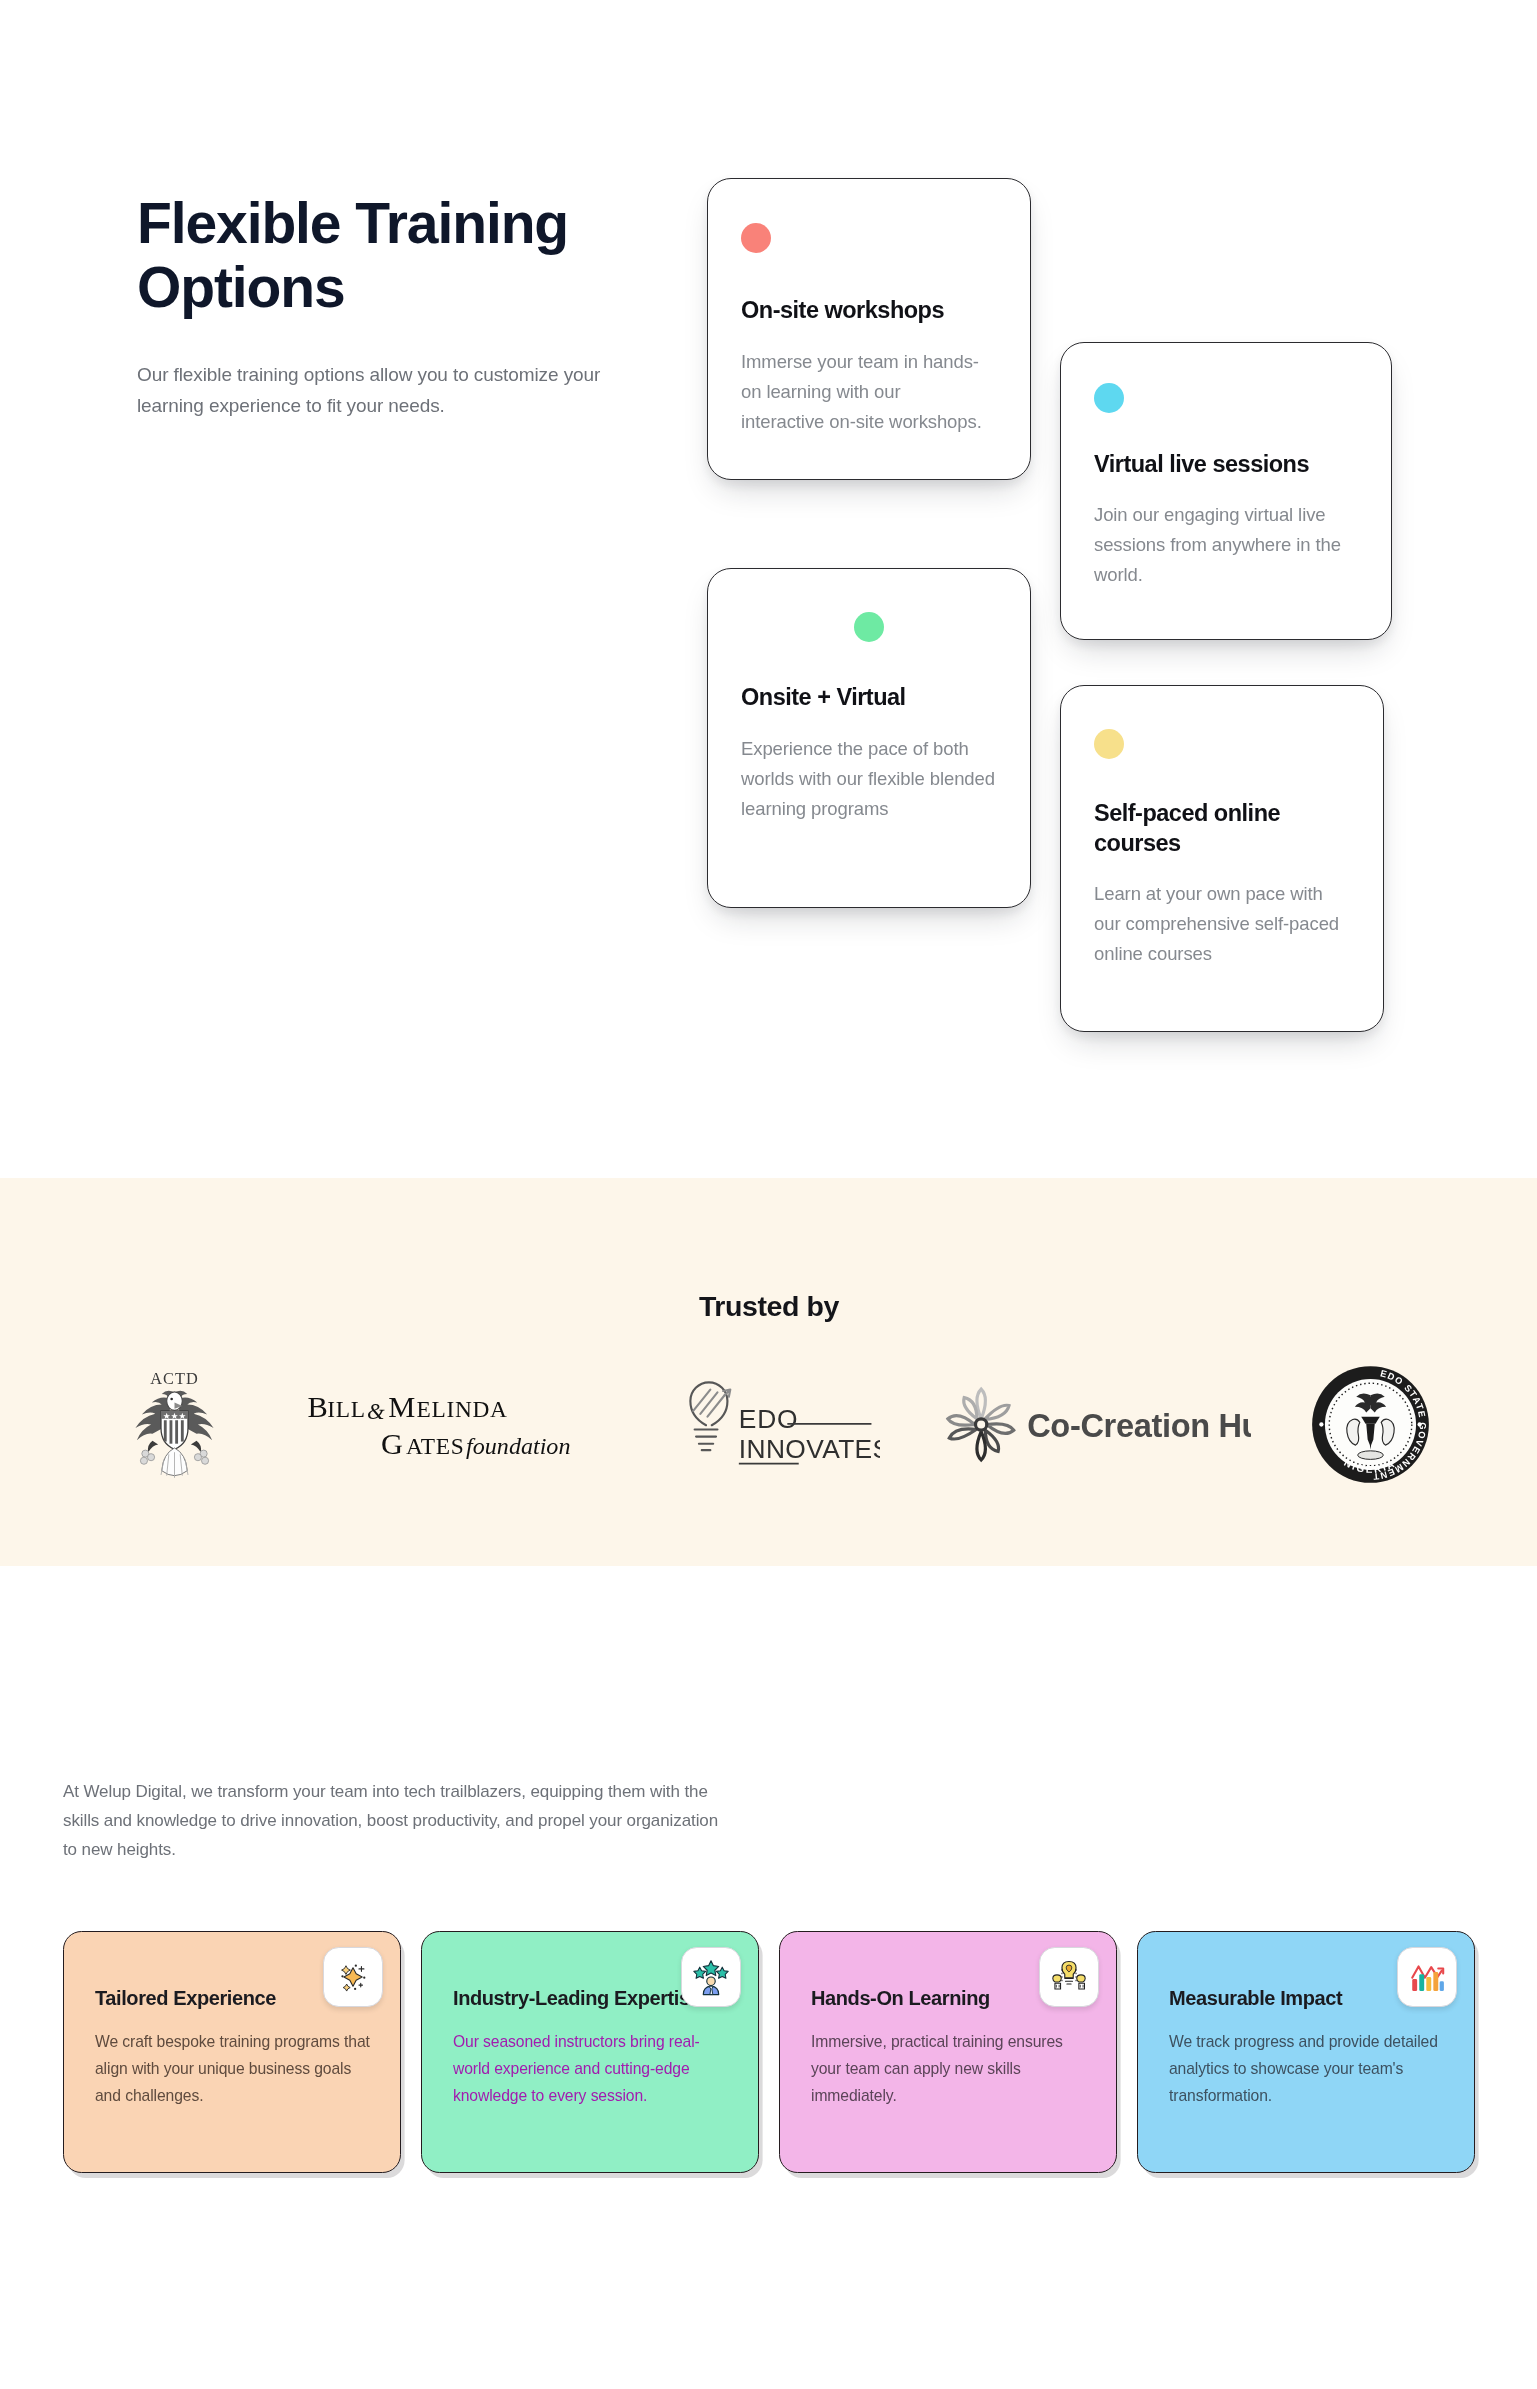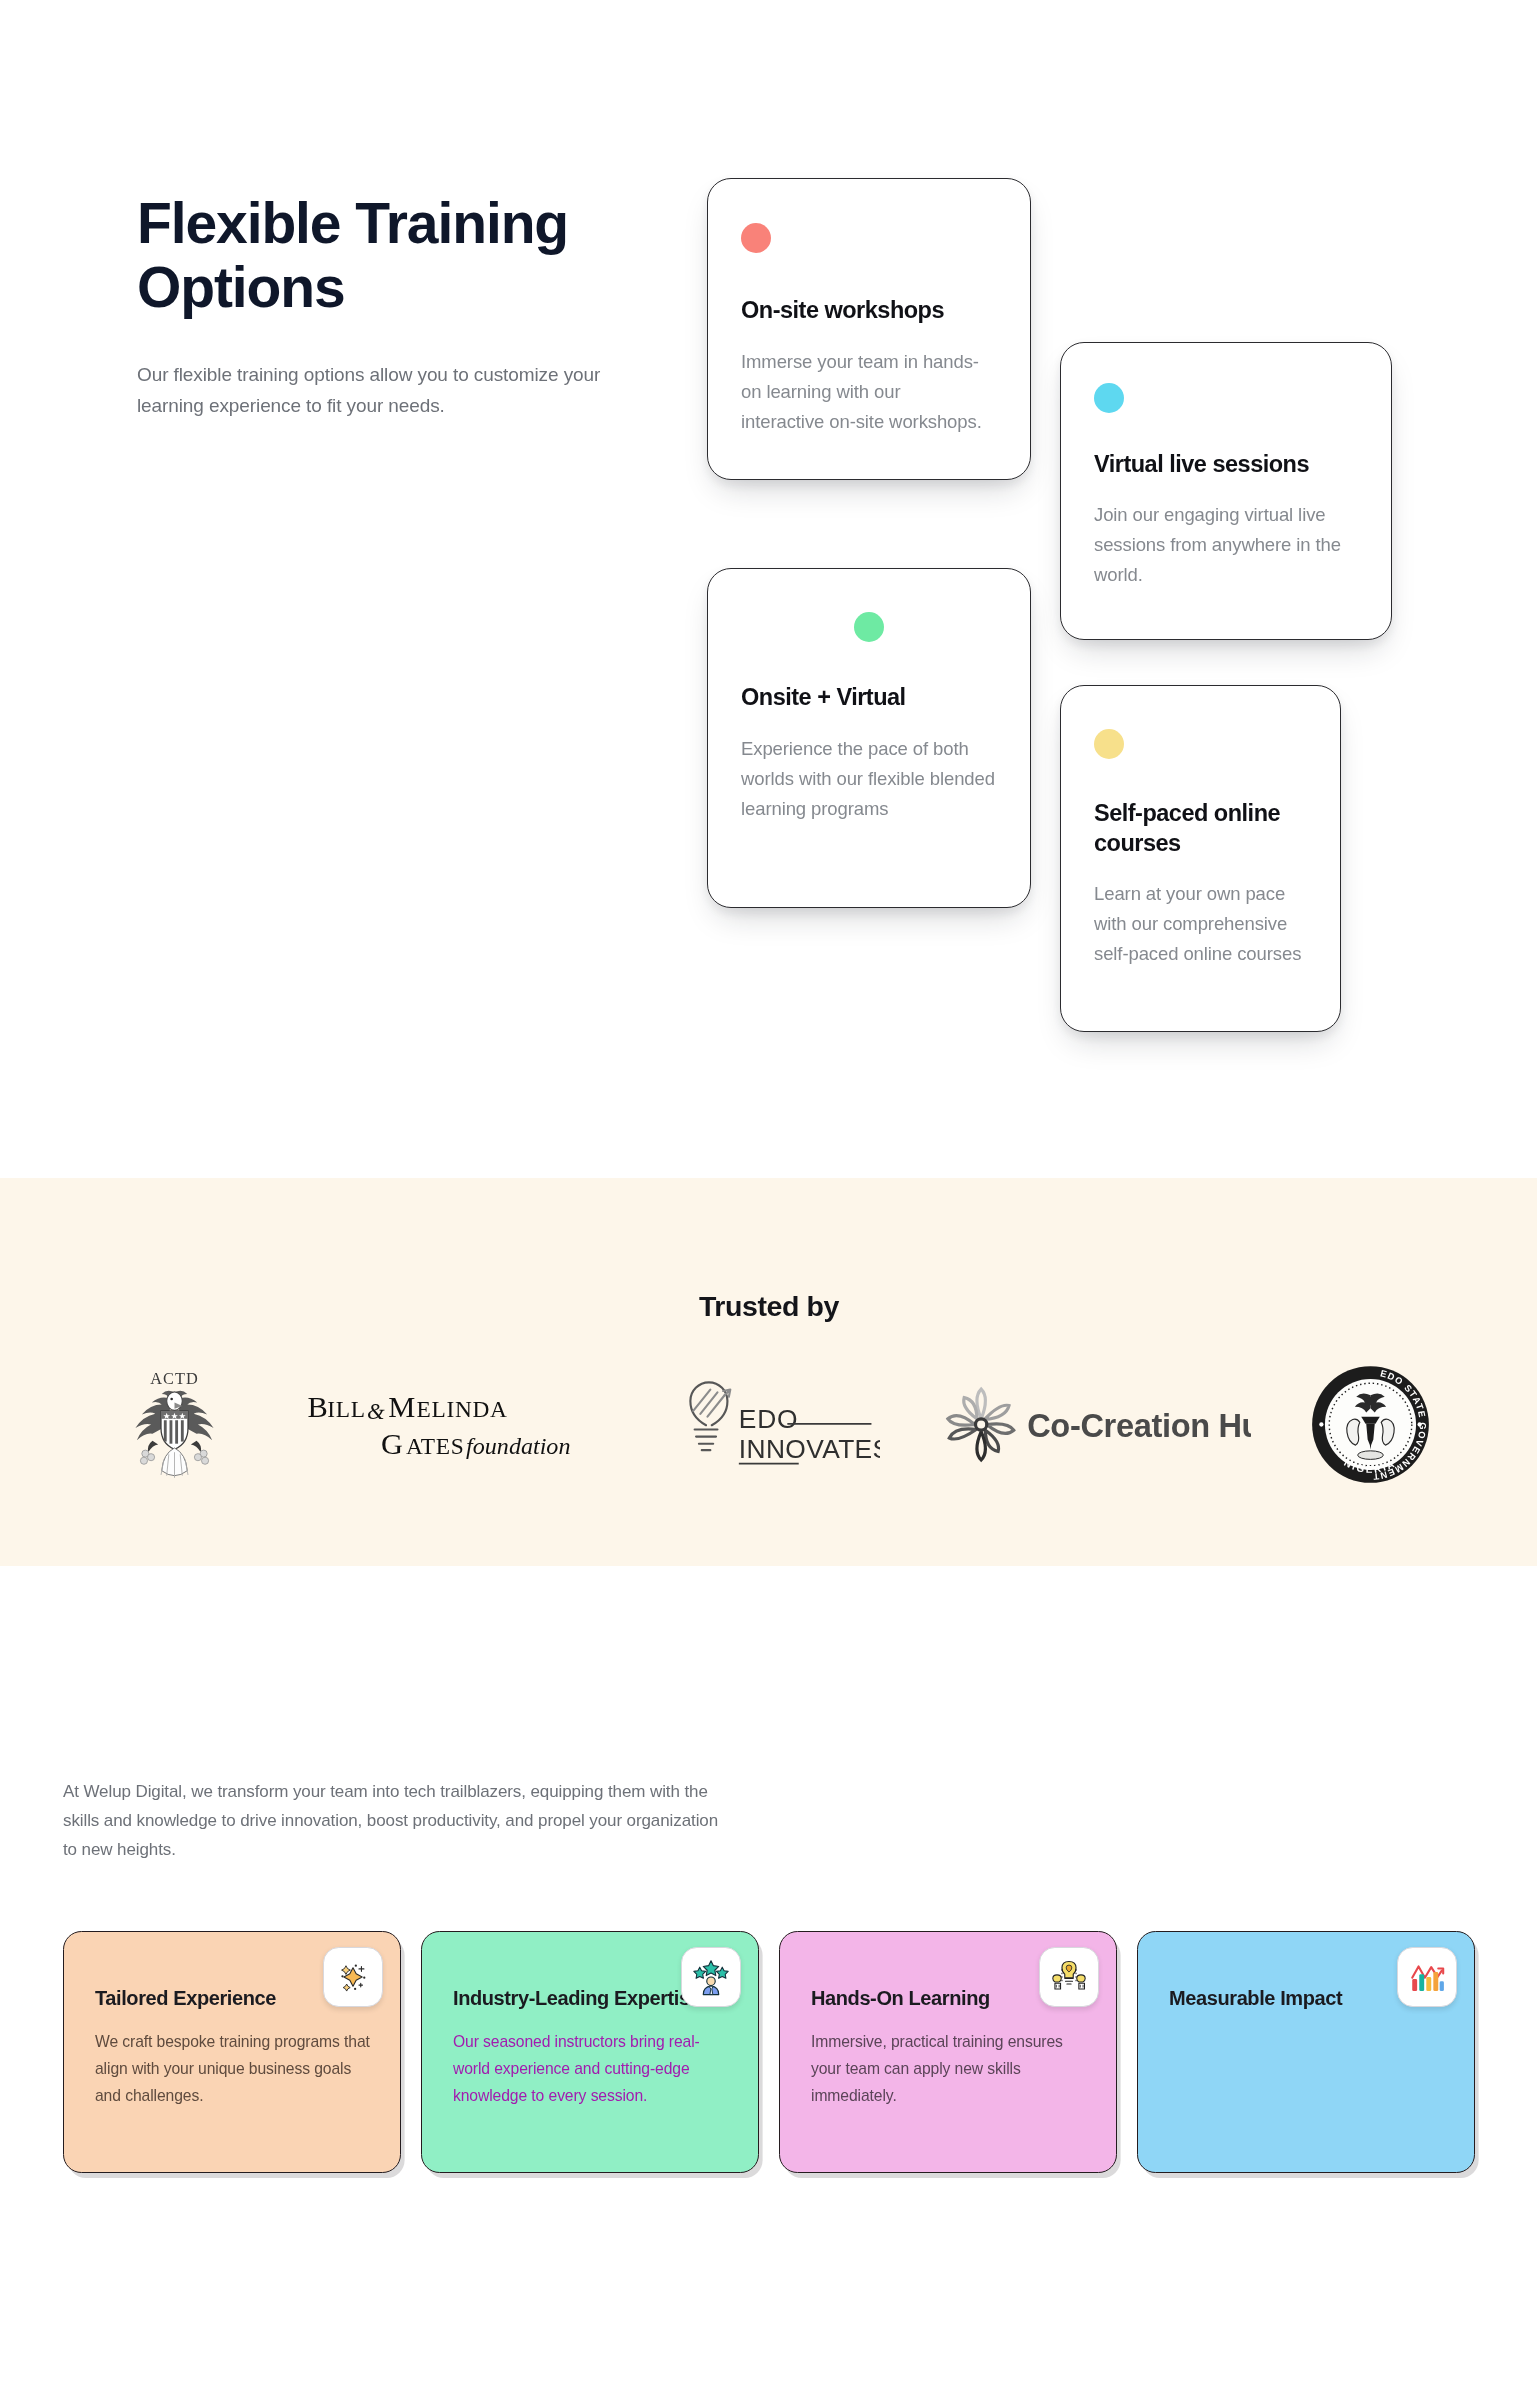--- a/index.html
+++ b/index.html
@@ -47,21 +47,21 @@
   
   .card-virtual { left:1060px; top:342px; width:332px; height:298px; padding:40px 33px 0 33px; }
   .card-virtual h3 { margin-top:37px; }
   .card-virtual p  { margin-top:20px; }
   
   .card-blended { left:707px; top:568px; width:324px; height:340px; padding:43px 33px 0 33px; }
   .card-blended .dot { margin:0 auto; }
   .card-blended h3 { margin-top:41px; }
   .card-blended p  { margin-top:21.4px; }
   
-  .card-selfpaced { left:1060px; top:685px; width:281px; height:347px; padding:43px 33px 0 33px; }
+  .card-selfpaced { left:1060px; top:685px; width:324px; height:347px; padding:43px 33px 0 33px; }
   .card-selfpaced h3 { margin-top:40px; }
   .card-selfpaced p  { margin-top:20px; }
 
   
   .sec-trusted { background:#fdf6ea; height:388px; position:relative; }
   .trusted-title {
     text-align:center; padding-top:112px;
     font-size:28.5px; font-weight:700; color:#14151a; letter-spacing:-0.4px;
   }
   .logo-row {
@@ -372,18 +372,19 @@
             <g stroke="none">
               <rect x="6" y="30" width="7" height="17" rx="2" fill="#e8484c"></rect>
               <rect x="16" y="23" width="7" height="24" rx="2" fill="#16b3a0"></rect>
               <rect x="26" y="27" width="7" height="20" rx="2" fill="#f5bb3c"></rect>
               <rect x="36" y="20" width="7" height="27" rx="2" fill="#f5a33c"></rect>
               <rect x="45" y="33" width="6" height="14" rx="2" fill="#5fa7e8"></rect>
             </g>
           </svg>
         </div>
         <h4>Measurable Impact</h4>
+        <p> We track progress and provide detailed analytics to showcase your team's transformation.</p>
       </div>
     </div>
   </section>
 
 </div>
 
 
 </body></html>

